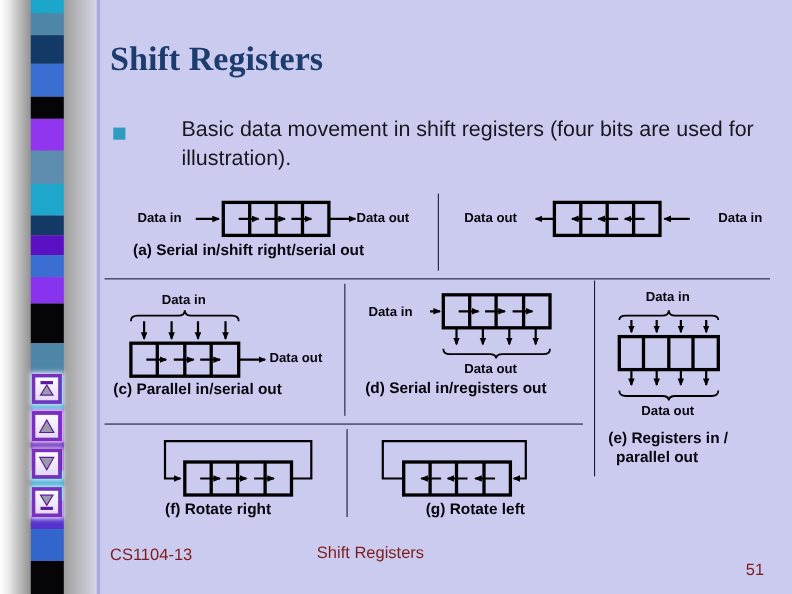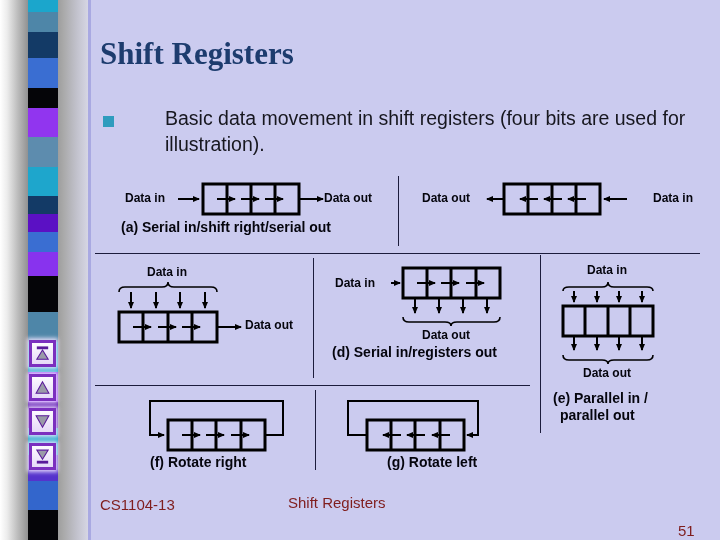--- a/index.html
+++ b/index.html
@@ -158,20 +158,21 @@
     <rect class="bx" x="14" y="34" width="98" height="30"></rect>
     <line class="bx" x1="38" y1="34" x2="38" y2="64"></line>
       <line class="bx" x1="63" y1="34" x2="63" y2="64"></line>
       <line class="bx" x1="87" y1="34" x2="87" y2="64"></line>
     <line class="ln" x1="28" y1="49" x2="46" y2="49" marker-end="url(#ahc)"></line>
     <line class="ln" x1="53" y1="49" x2="71" y2="49" marker-end="url(#ahc)"></line>
     <line class="ln" x1="77" y1="49" x2="95" y2="49" marker-end="url(#ahc)"></line>
     <line class="ln" x1="112" y1="49" x2="136" y2="49" marker-end="url(#ahc)"></line>
   </svg>
   <div class="dlabel" style="left:245px;top:318px">Data out</div>
+  <div class="dcaption" style="left:103px;top:345px">(c) Parallel in/serial out</div>
 
   <div class="dlabel" style="left:335px;top:276px">Data in</div>
   <svg class="dsvg" style="left:390px;top:266px" width="150" height="66">
     <defs>
         <marker id="ahd" markerWidth="9" markerHeight="8" refX="6" refY="3" orient="auto" markerUnits="userSpaceOnUse">
           <path d="M0,0 L7,3 L0,6 z" fill="#000"></path>
         </marker>
       </defs>
     <line class="ln" x1="1" y1="17" x2="10" y2="17" marker-end="url(#ahd)"></line>
     <rect class="bx" x="13" y="2" width="97" height="30"></rect>
@@ -206,21 +207,21 @@
     <line class="bx" x1="35" y1="26" x2="35" y2="56"></line>
       <line class="bx" x1="58" y1="26" x2="58" y2="56"></line>
       <line class="bx" x1="80" y1="26" x2="80" y2="56"></line>
     <line class="ln" x1="24" y1="56" x2="24" y2="70" marker-end="url(#ahe)"></line>
     <line class="ln" x1="47" y1="56" x2="47" y2="70" marker-end="url(#ahe)"></line>
     <line class="ln" x1="69" y1="56" x2="69" y2="70" marker-end="url(#ahe)"></line>
     <line class="ln" x1="92" y1="56" x2="92" y2="70" marker-end="url(#ahe)"></line>
     <path class="br" d="M13,75 Q13,80 19,80 L52,80 Q58,80 58,84 Q58,80 64,80 L97,80 Q103,80 103,75"></path>
   </svg>
   <div class="dlabel" style="left:583px;top:366px">Data out</div>
-  <div class="dcaption" style="left:553px;top:390px">(e) Parallel in /</div>
+  <div class="dcaption" style="left:553px;top:390px">(e) Registers in /</div>
   <div class="dcaption" style="left:560px;top:407px">parallel out</div>
 
   <svg class="dsvg" style="left:140px;top:396px" width="160" height="58">
     <defs>
         <marker id="ahf" markerWidth="9" markerHeight="8" refX="6" refY="3" orient="auto" markerUnits="userSpaceOnUse">
           <path d="M0,0 L7,3 L0,6 z" fill="#000"></path>
         </marker>
       </defs>
     <path class="ln" d="M125,39 L143,39 L143,5 L10,5 L10,39 L24,39" marker-end="url(#ahf)"></path>
     <rect class="bx" x="28" y="24" width="97" height="30"></rect>
@@ -245,15 +246,15 @@
       <line class="bx" x1="75" y1="24" x2="75" y2="54"></line>
       <line class="bx" x1="100" y1="24" x2="100" y2="54"></line>
     <line class="ln" x1="61" y1="39" x2="43" y2="39" marker-end="url(#ahg)"></line>
     <line class="ln" x1="85" y1="39" x2="67" y2="39" marker-end="url(#ahg)"></line>
     <line class="ln" x1="110" y1="39" x2="92" y2="39" marker-end="url(#ahg)"></line>
   </svg>
   <div class="dcaption" style="left:387px;top:454px">(g) Rotate left</div>
 
   <div class="footer" style="left:100px;top:496px">CS1104-13</div>
   <div class="footer" style="left:288px;top:494px">Shift Registers</div>
-  <div class="footer" style="left:678px;top:522px">51</div>
+  <div class="footer" style="left:678px;top:510px">51</div>
 
 </div>
 
 </body></html>

